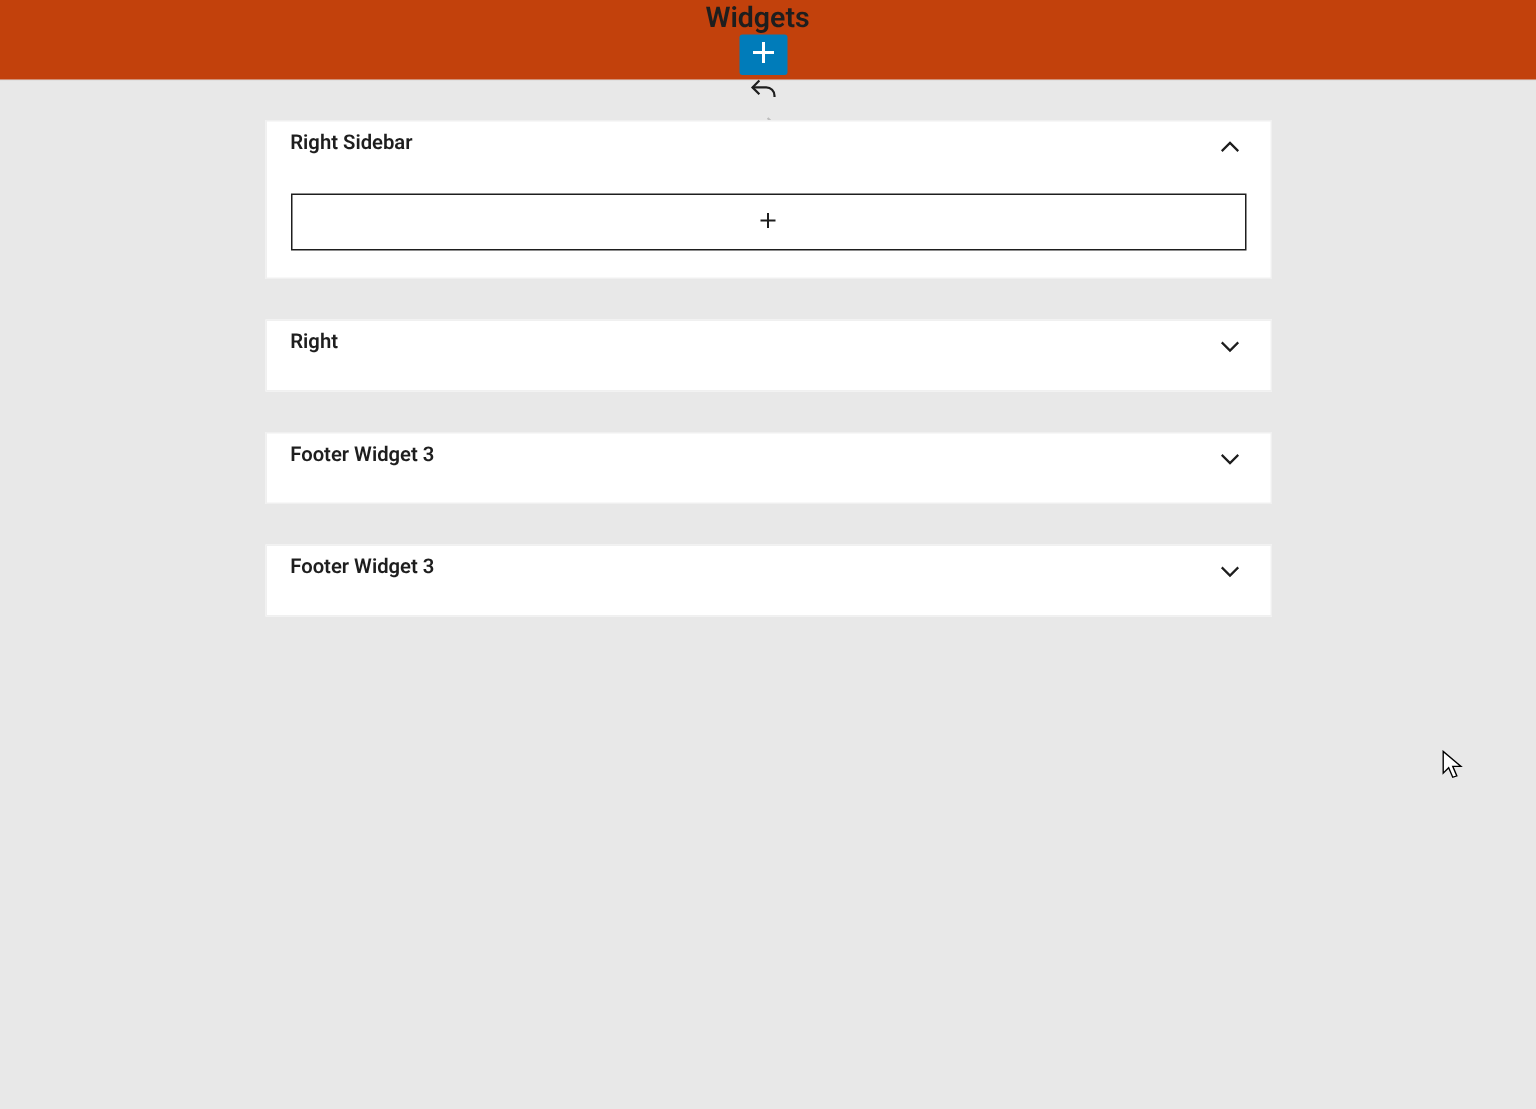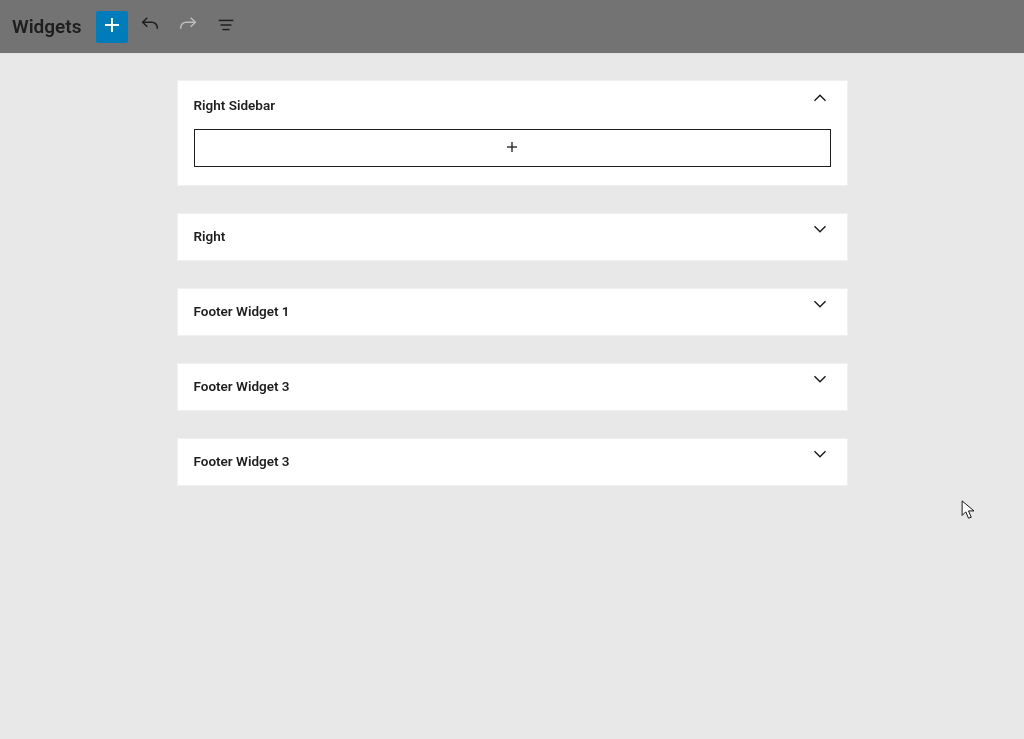--- a/index.html
+++ b/index.html
@@ -6,24 +6,25 @@
     body {
       font-family: -apple-system, BlinkMacSystemFont, "Segoe UI", Roboto, sans-serif;
       background: #e8e8e8;
       width: 1024px;
       height: 739px;
       overflow: hidden;
     }
     .toolbar {
       display: flex;
       align-items: center;
-      background: #737373;
+      background: #c2410c;
       border-bottom: 1px solid #e0e0e0;
       height: 54px;
       padding: 0 12px;
+      flex-direction: column;
     }
     .toolbar-title {
       font-size: 19px;
       font-weight: 600;
       color: #1e1e1e;
       margin-right: 14px;
     }
     .btn-icon {
       display: inline-flex;
       align-items: center;
@@ -53,24 +54,24 @@
       align-items: center;
     }
     .area {
       background: #fff;
       width: 671px;
       margin-bottom: 27px;
       border: 1px solid #f0f0f0;
     }
     .area-header {
       display: flex;
-      align-items: flex-end;
+      align-items: flex-start;
       justify-content: space-between;
       height: 46px;
-      padding: 16px 16px;
+      padding: 6px 16px;
       cursor: pointer;
     }
     .area-expanded .area-header { height: 48px; }
     .area-title {
       font-size: 13.5px;
       font-weight: 600;
       color: #1e1e1e;
     }
     .chevron svg { width: 22px; height: 22px; color: #1e1e1e; }
     .area-body { padding: 0 16px 18px; }
@@ -167,30 +168,20 @@
     <div class="area-header">
       <span class="area-title">Right</span>
       <span class="chevron">
         <svg viewBox="0 0 24 24" fill="none" stroke="currentColor" stroke-width="1.6">
             <polyline points="6 9 12 15 18 9"></polyline>
           </svg>
       </span>
     </div>
   </div>
 
-  <div class="area">
-    <div class="area-header">
-      <span class="area-title">Footer Widget 1</span>
-      <span class="chevron">
-        <svg viewBox="0 0 24 24" fill="none" stroke="currentColor" stroke-width="1.6">
-            <polyline points="6 9 12 15 18 9"></polyline>
-          </svg>
-      </span>
-    </div>
-  </div>
 
 
 
   <div class="area">
     <div class="area-header">
       <span class="area-title">Footer Widget 3</span>
       <span class="chevron">
         <svg viewBox="0 0 24 24" fill="none" stroke="currentColor" stroke-width="1.6">
             <polyline points="6 9 12 15 18 9"></polyline>
           </svg>

